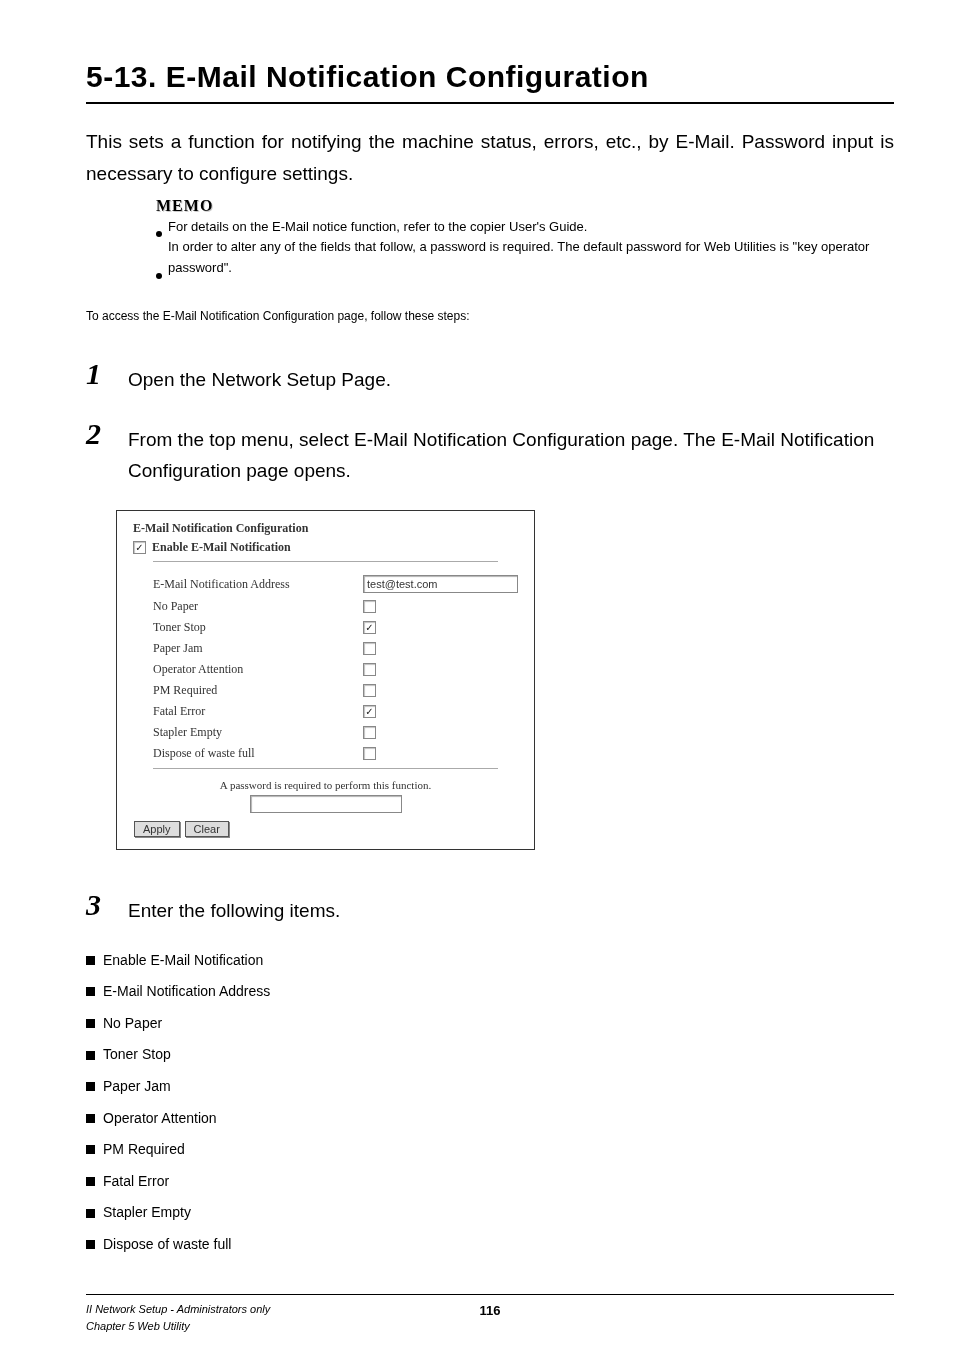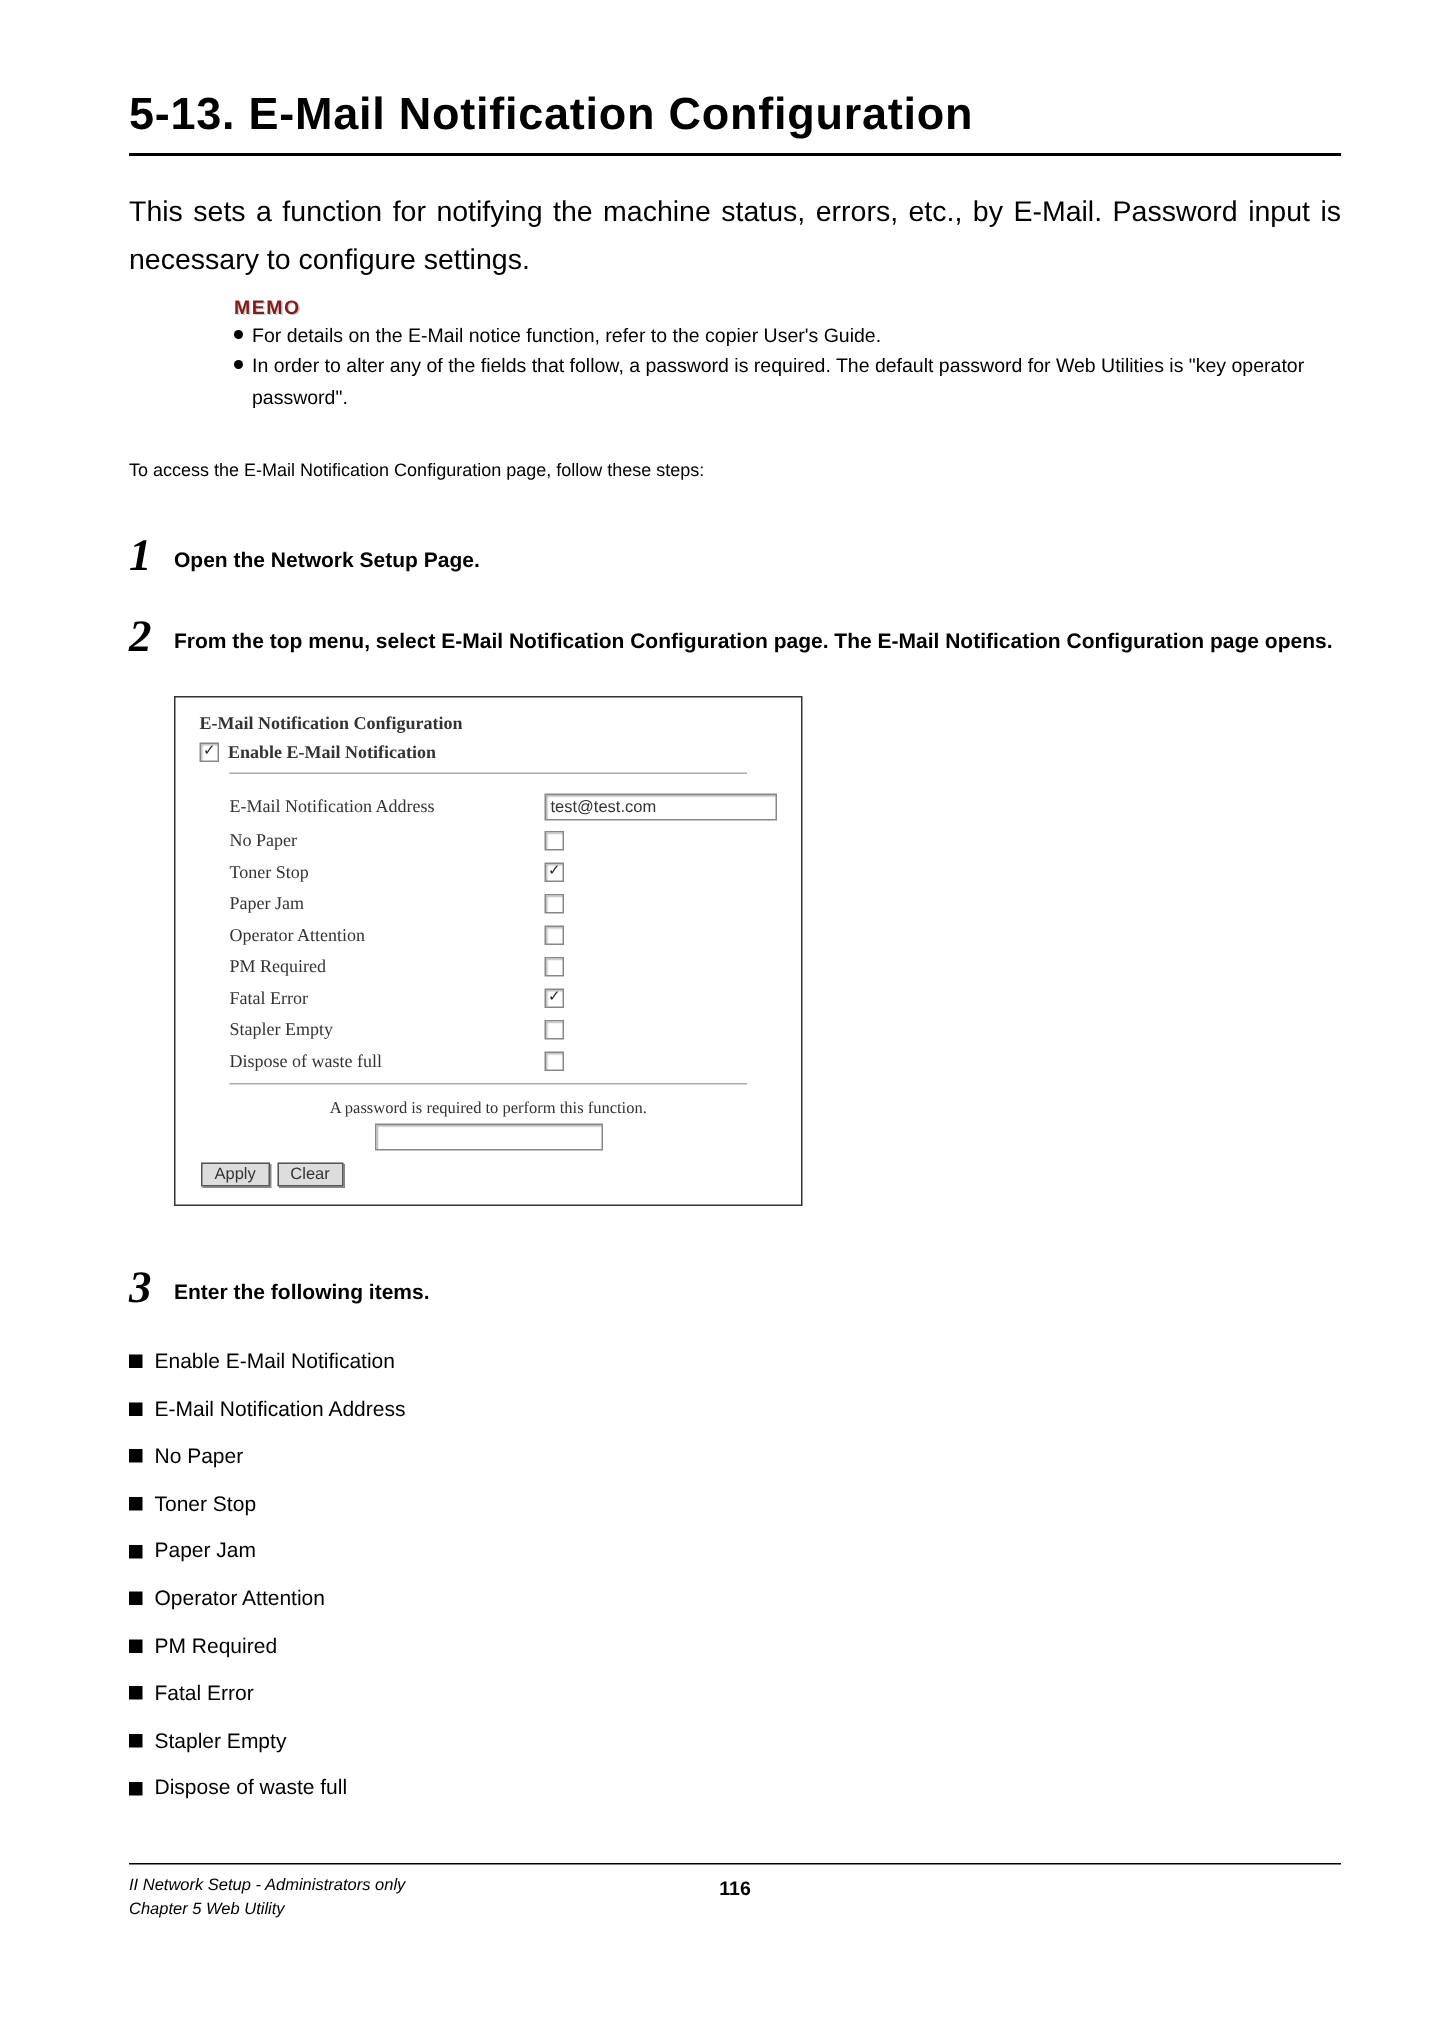--- a/index.html
+++ b/index.html
@@ -29,32 +29,33 @@
     font-size: 19px;
     line-height: 1.7;
     text-align: justify;
     margin: 0 0 6px 0;
   }
   .memo-block {
     margin-left: 70px;
     margin-bottom: 30px;
   }
   .memo-label {
-    font-size: 13px;
+    font-size: 16px;
     font-weight: bold;
     letter-spacing: 1px;
-    color: #7f1d1d;
+    color: #000000;
     text-shadow: 1px 1px 0 #ccc;
     margin-bottom: 2px;
+    font-family: Liberation Serif, serif;
   }
   .memo-item {
     font-size: 13px;
     line-height: 1.6;
     display: flex;
-    align-items: flex-start;
+    align-items: flex-end;
   }
   .memo-bullet {
     display: inline-block;
     width: 6px;
     height: 6px;
     border-radius: 50%;
     background: #000;
     margin-top: 6px;
     margin-right: 6px;
     flex-shrink: 0;
@@ -71,24 +72,25 @@
   .step-num {
     font-family: Georgia, 'Times New Roman', serif;
     font-style: italic;
     font-weight: bold;
     font-size: 30px;
     line-height: 1;
     width: 30px;
     flex-shrink: 0;
   }
   .step-text {
-    font-size: 14px;
-    font-weight: bold;
+    font-size: 19px;
+    font-weight: normal;
     line-height: 1.6;
     margin-top: 6px;
+    margin-left: 12px;
   }
   .screenshot-box {
     border: 1px solid #333;
     width: 419px;
     margin-left: 30px;
     margin-bottom: 40px;
     padding: 10px 16px 12px 16px;
     box-sizing: border-box;
     font-family: 'Times New Roman', serif;
     font-size: 12px;

